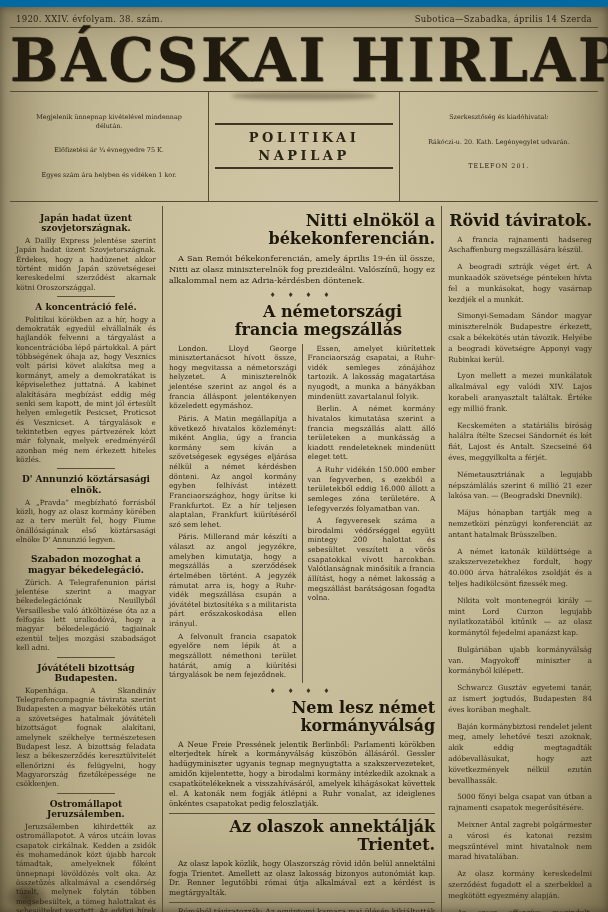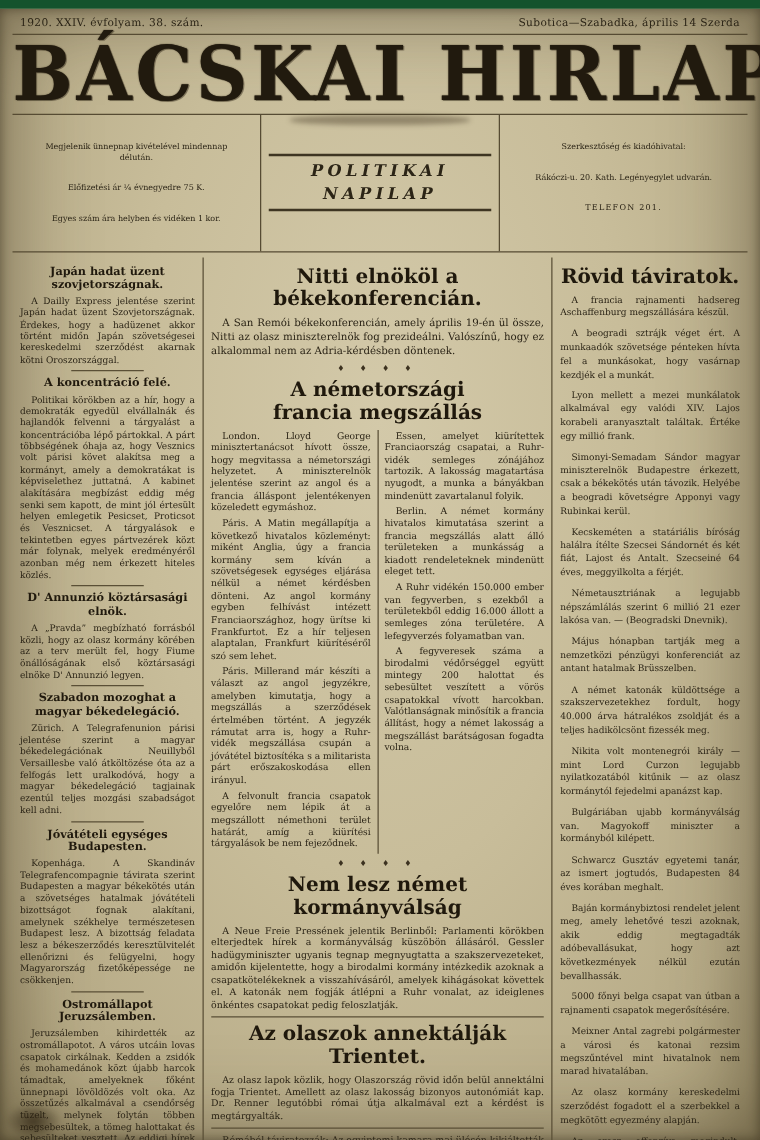--- a/index.html
+++ b/index.html
@@ -2,21 +2,21 @@
 <html><head>
 <meta charset="utf-8">
 <style>
   * { box-sizing: border-box; }
   html, body { margin: 0; padding: 0; }
   body {
     width: 608px; height: 912px; overflow: hidden;
     background: #332e24;
     font-family: "DejaVu Serif", "Liberation Serif", serif;
   }
-  .photo { position: relative; width: 608px; height: 912px; background: #14532d; }
+  .photo { position: relative; width: 608px; height: 912px; background: #0369a1; }
   .paper {
     position: absolute; left: 0; top: 7px; width: 608px; height: 905px;
     background: radial-gradient(ellipse at 50% 36%, #d3c9a9 0%, #c8bd9a 45%, #b7ab87 82%, #a1956f 100%);
     box-shadow: inset 0 0 70px rgba(54,44,24,.55), inset 0 0 9px rgba(40,32,16,.55);
     color: #2b2416;
     display: flex; flex-direction: column;
     padding: 0 10px;
   }
   .stain {
     position: absolute; left: 4px; bottom: 0; width: 46px; height: 30px;
@@ -43,21 +43,20 @@
     border-top: 1px solid #564b33; border-bottom: 1px solid #564b33;
   }
   .info { padding: 5px 6px; font-size: 6.4px; line-height: 1.35; text-align: center; }
   .info.left  { flex: 1.1; border-right: 1px solid #564b33; }
   .info.mid   { flex: 1.05; display: flex; align-items: center; justify-content: center; position: relative; border-right: 1px solid #564b33; }
   .info.right { flex: 1.1; }
   .naplap {
     width: 100%; font-size: 13px; font-weight: bold; letter-spacing: 3.5px;
     padding: 4px 0 3px; border-top: 2px solid #3e3522; border-bottom: 2px solid #3e3522;
     text-align: center;
-    font-style: italic;
   }
   .smudge {
     position: absolute; top: 0; left: 12%; width: 76%; height: 8px;
     background: rgba(52,40,20,.38); filter: blur(2.2px); border-radius: 45%;
     pointer-events: none;
   }
   .tiny-line { margin: 16px; }
   .tiny-line.caps { letter-spacing: 1px; }
   
   .columns { flex: 1; display: flex; overflow: hidden; padding-top: 4px; }
@@ -71,21 +70,21 @@
   }
   .col-center p.b { font-size: 7.5px; line-height: 1.32; }
   .col-center p.lead { font-size: 8.2px; line-height: 1.35; margin-bottom: 5px; }
   .col-right p.b { line-height: 1.5; margin-bottom: 6px; }
   h3.small-title {
     margin: 5px 0 2px; font-size: 9px; line-height: 1.18;
     font-weight: bold; text-align: center; color: #20190d;
   }
   h2.big {
     margin: 4px 0 5px; font-size: 16px; line-height: 1.12;
-    font-weight: bold; text-align: center; color: #1f180c;
+    font-weight: bold; text-align: right; color: #1f180c;
   }
   h2.med { font-size: 14px; }
   h2.sm2 { font-size: 16px; }
   h2.occupation-title { max-width: 200px; margin-left: auto; margin-right: auto; }
   .shortrule { width: 42%; margin: 4px auto; border-top: 1px solid #5a4f36; }
   .rule { border-top: 1px solid #5a4f36; margin: 4px 0; }
   .orn { text-align: center; font-size: 6.5px; letter-spacing: 5px; margin: 4px 0; color: #3c3220; }
   .subcols { display: flex; margin-top: 2px; }
   .subcol { flex: 1; padding: 0 5px; }
   .subcol:first-child { border-right: 1px solid #5a4f36; padding-left: 0; }
@@ -139,21 +138,21 @@
           <h3 class="small-title">D' Annunzió köztársasági elnök.</h3>
           <p class="b">A „Pravda” megbízható forrásból közli, hogy az olasz kormány körében az a terv merült fel, hogy Fiume önállóságának első köztársasági elnöke D' Annunzió legyen.</p>
         </article>
         <div class="shortrule"></div>
         <article>
           <h3 class="small-title">Szabadon mozoghat a magyar békedelegáció.</h3>
           <p class="b">Zürich. A Telegrafenunion párisi jelentése szerint a magyar békedelegációnak Neuillyből Versaillesbe való átköltözése óta az a felfogás lett uralkodóvá, hogy a magyar békedelegáció tagjainak ezentúl teljes mozgási szabadságot kell adni.</p>
         </article>
         <div class="shortrule"></div>
         <article>
-          <h3 class="small-title">Jóvátételi egységes Budapesten.</h3>
+          <h3 class="small-title">Jóvátételi bizottság Budapesten.</h3>
           <p class="b">Kopenhága. A Skandináv Telegrafencompagnie távirata szerint Budapesten a magyar békekötés után a szövetséges hatalmak jóvátételi bizottságot fognak alakítani, amelynek székhelye természetesen Budapest lesz. A bizottság feladata lesz a békeszerződés keresztülvitelét ellenőrizni és felügyelni, hogy Magyarország fizetőképessége ne csökkenjen.</p>
         </article>
         <div class="shortrule"></div>
         <article>
           <h3 class="small-title">Ostromállapot Jeruzsálemben.</h3>
           <p class="b">Jeruzsálemben kihirdették az ostromállapotot. A város utcáin lovas csapatok cirkálnak. Kedden a zsidók és mohamedánok közt újabb harcok támadtak, amelyeknek főként ünnepnapi lövöldözés volt oka. Az összetűzés alkalmával a csendőrség tüzelt, melynek folytán többen megsebesültek, a tömeg halottakat és sebesülteket vesztett. Az eddigi hírek szerint hetven halott és mintegy 250 ember esett áldozatul a zavargásoknak.</p>
         </article>
       </section>
 
       <section class="col col-center">
@@ -197,22 +196,22 @@
         <article>
           <p class="b">Rómából táviratozzák: Az egyiptomi kamara mai ülésén kikiáltották Egyiptom függetlenségét. A muftik palotája előtt összegyűlt tömeg a rendőrségre támadt, a katonaság szétkergette a tüntetőket.</p>
         </article>
         <div class="orn">♦ ♦ ♦ ♦</div>
       </section>
 
       <section class="col col-right">
         <h2 class="big">Rövid táviratok.</h2>
         <p class="b">A francia rajnamenti hadsereg Aschaffenburg megszállására készül.</p>
         <p class="b">A beogradi sztrájk véget ért. A munkaadók szövetsége pénteken hívta fel a munkásokat, hogy vasárnap kezdjék el a munkát.</p>
+        <p class="b">Simonyi-Semadam Sándor magyar miniszterelnök Budapestre érkezett, csak a békekötés után távozik. Helyébe a beogradi követségre Apponyi vagy Rubinkai kerül.</p>
         <p class="b">Lyon mellett a mezei munkálatok alkalmával egy valódi XIV. Lajos korabeli aranyasztalt találtak. Értéke egy millió frank.</p>
-        <p class="b">Simonyi-Semadam Sándor magyar miniszterelnök Budapestre érkezett, csak a békekötés után távozik. Helyébe a beogradi követségre Apponyi vagy Rubinkai kerül.</p>
         <p class="b">Kecskeméten a statáriális bíróság halálra ítélte Szecsei Sándornét és két fiát, Lajost és Antalt. Szecseiné 64 éves, meggyilkolta a férjét.</p>
         <p class="b">Németausztriának a legujabb népszámlálás szerint 6 millió 21 ezer lakósa van. — (Beogradski Dnevnik).</p>
         <p class="b">Május hónapban tartják meg a nemzetközi pénzügyi konferenciát az antant hatalmak Brüsszelben.</p>
         <p class="b">A német katonák küldöttsége a szakszervezetekhez fordult, hogy 40.000 árva hátralékos zsoldját és a teljes hadikölcsönt fizessék meg.</p>
         <p class="b">Nikita volt montenegrói király — mint Lord Curzon legujabb nyilatkozatából kitűnik — az olasz kormánytól fejedelmi apanázst kap.</p>
         <p class="b">Bulgáriában ujabb kormányválság van. Magyokoff miniszter a kormányból kilépett.</p>
         <p class="b">Schwarcz Gusztáv egyetemi tanár, az ismert jogtudós, Budapesten 84 éves korában meghalt.</p>
         <p class="b">Baján kormánybiztosi rendelet jelent meg, amely lehetővé teszi azoknak, akik eddig megtagadták adóbevallásukat, hogy azt következmények nélkül ezután bevallhassák.</p>
         <p class="b">5000 főnyi belga csapat van útban a rajnamenti csapatok megerősítésére.</p>
         <p class="b">Meixner Antal zagrebi polgármester a városi és katonai rezsim megszűntével mint hivatalnok nem marad hivatalában.</p>

